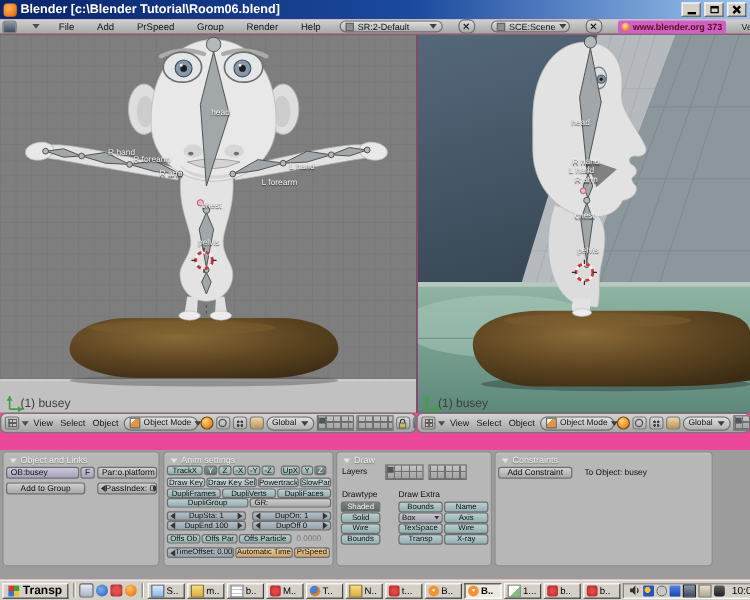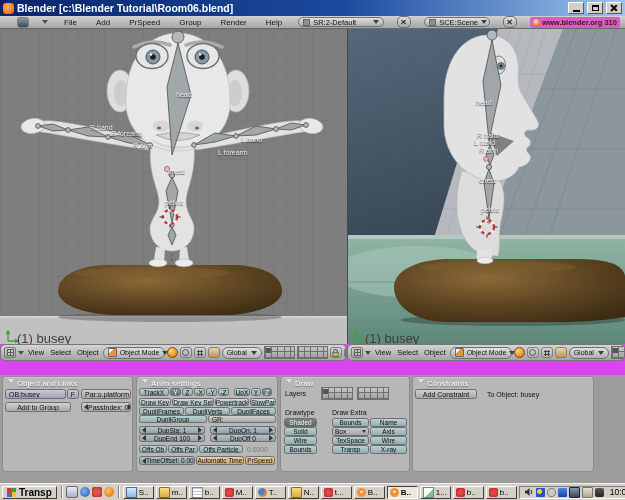--- a/index.html
+++ b/index.html
@@ -1,36 +1,36 @@
 <!DOCTYPE html>
 <html><head>
 <meta charset="utf-8">
 <style>
   html,body{margin:0;padding:0}
-  .screen{position:relative;width:625px;height:500px;overflow:hidden;background:#d946ef;
+  .screen{position:relative;width:625px;height:500px;overflow:hidden;background:#ec4899;
     font-family:"Liberation Sans",sans-serif;-webkit-font-smoothing:antialiased}
 
   
   .titlebar{position:absolute;left:0;top:0;width:625px;height:16px;box-sizing:border-box;
     background:linear-gradient(90deg,#0a246a,#1b4a9e 55%,#9ec5ef);display:flex;align-items:center;gap:3px;padding:0 3px}
   .tb-logo{width:11px;height:11px;border-radius:3px;flex:none;
     background:radial-gradient(circle at 40% 35%,#ffb35c,#e87a1a 70%,#8a4a0a)}
   .tb-title{color:#fff;font-size:10.5px;font-weight:bold;white-space:nowrap;overflow:hidden;flex:1}
   .winbtn{width:16px;height:12px;flex:none;background:#d4d0c8;border:1px solid;border-color:#fff #5a5a5a #5a5a5a #fff;
     display:flex;align-items:center;justify-content:center;box-sizing:border-box}
   .wmin{width:7px;height:2px;background:#000;margin-top:6px}
   .wmax{width:7px;height:6px;border:1px solid #000;border-top-width:2px;box-sizing:border-box}
   .wx{position:relative;width:8px;height:8px}
   .wx::before,.wx::after{content:"";position:absolute;left:3.2px;top:0;width:1.6px;height:8px;background:#000}
   .wx::before{transform:rotate(45deg)}.wx::after{transform:rotate(-45deg)}
 
   
   .menubar{position:absolute;left:0;top:16px;width:625px;height:13px;box-sizing:border-box;
     background:linear-gradient(#d2d2d2,#a6a6a6);border-bottom:1px solid #6a6a6a;
-    display:flex;align-items:center;gap:13px;padding:0 17px}
+    display:flex;align-items:center;gap:13px;padding:0 2px}
   .hicon{width:12px;height:11px;border-radius:3px;border:1px solid #7d7d7d;flex:none;
     background:linear-gradient(#d6d6d6,#aeaeae);display:flex;align-items:center;justify-content:center;box-sizing:border-box}
   .infoicon{background:linear-gradient(#8a9aaa,#3a4a5a)}
   .tri{width:0;height:0;border-left:3.5px solid transparent;border-right:3.5px solid transparent;border-top:4.5px solid #4e4e4e;flex:none}
   .mb-menu{font-size:8px;color:#141414;padding:0 3px;white-space:nowrap}
   .dd{height:10px;border:1px solid #6f6f6f;border-radius:6px;background:linear-gradient(#e0e0e0,#b0b0b0);
     display:inline-flex;align-items:center;font-size:7.5px;color:#111;padding:0 4px;gap:3px;box-sizing:border-box;white-space:nowrap;flex:none}
   .ddbrowse{width:5px;height:5px;background:#8f8f8f;border:1px solid #666;flex:none}
   .ddarrow{width:0;height:0;border-left:3px solid transparent;border-right:3px solid transparent;border-top:4px solid #3e3e3e;margin-left:auto}
   .xbtn{width:12px;height:10px;border:1px solid #6f6f6f;border-radius:5px;background:linear-gradient(#e0e0e0,#a8a8a8);
@@ -40,21 +40,21 @@
   .badge{height:11px;background:#d05fc6;border-radius:2px;display:flex;align-items:center;font-size:7.5px;
     color:#551016;font-weight:bold;padding:0 3px;gap:2px;white-space:nowrap;flex:none}
   .badge i{width:7px;height:7px;border-radius:50%;background:radial-gradient(circle at 40% 35%,#ffe0b0,#e87a1a 70%,#9a4a08)}
   .stats{font-size:7.3px;color:#1d1d1d;white-space:nowrap}
 
   
   .vp{position:absolute;top:29px;height:315px;overflow:hidden}
   .vp-left{left:0;width:347px}
   .vp-right{left:347px;width:278px;border-left:1px solid #4a4a4a;box-sizing:border-box}
   .bonelabel{position:absolute;font-size:7px;color:#f0f0f0;text-shadow:0 1px 1px rgba(30,30,30,.85);white-space:nowrap;pointer-events:none}
-  .vpinfo{position:absolute;left:17px;top:302px;font-size:13px;color:#3d3d3d}
+  .vpinfo{position:absolute;left:17px;top:302px;font-size:10px;color:#3d3d3d}
 
   
   .vph{position:absolute;top:344px;height:17px;box-sizing:border-box;border:1px solid #767676;border-radius:5px;
     background:linear-gradient(#d4d4d4,#a4a4a4);display:flex;align-items:center;gap:2px;padding:0 3px;overflow:hidden}
   .vph-l{left:0;width:347px}
   .vph-r{left:347px;width:278px}
   .gridglyph{width:12px;height:11px;border:1px solid #777;border-radius:2px;background:linear-gradient(#cdcdcd,#a2a2a2);
     display:flex;align-items:center;justify-content:center;flex:none;box-sizing:border-box}
   .gridglyph::before{content:"";width:7px;height:7px;
     background:repeating-linear-gradient(0deg,#5e5e5e 0 1px,transparent 1px 3px),repeating-linear-gradient(90deg,#5e5e5e 0 1px,transparent 1px 3px),#c8c8c8}
@@ -91,22 +91,22 @@
   .b-splash{background:linear-gradient(#f0d8b0,#d8a868)}
   .stepper{height:11px;border:1px solid #6f6f6f;border-radius:5px;background:linear-gradient(#dadada,#a8a8a8);
     display:inline-flex;align-items:center;font-size:7px;color:#111;gap:5px;padding:0 4px;box-sizing:border-box;flex:none}
   .sal{width:0;height:0;border-top:3px solid transparent;border-bottom:3px solid transparent;border-right:4px solid #333}
   .sar{width:0;height:0;border-top:3px solid transparent;border-bottom:3px solid transparent;border-left:4px solid #333}
 
   
   .bbody{position:absolute;left:0;top:375px;width:625px;height:108px;background:#9c9c9c}
   .panel{position:absolute;top:1px;height:96px;background:#b7b7b7;border:1px solid #8d8d8d;border-radius:4px;
     box-shadow:inset 0 1px 0 #cacaca;box-sizing:border-box}
-  .ptitle{position:absolute;left:5px;top:2px;display:flex;gap:3px;align-items:flex-start;font-size:7.5px;
-    color:#ededed;font-weight:bold;text-shadow:0 1px 1px #6e6e6e;white-space:nowrap}
+  .ptitle{position:absolute;left:5px;top:2px;display:flex;gap:3px;align-items:center;font-size:7.5px;
+    color:#ededed;font-weight:normal;text-shadow:0 1px 1px #6e6e6e;white-space:nowrap}
   .ptri{width:0;height:0;border-left:3.5px solid transparent;border-right:3.5px solid transparent;border-top:4.5px solid #e0e0e0}
   .pbtn{box-sizing:border-box;border:1px solid #6e6e6e;border-radius:2.5px;font-size:6.5px;color:#0d0d0d;
     display:flex;align-items:center;justify-content:center;height:8px;overflow:hidden;white-space:nowrap;flex:none}
   .h10{height:10px;font-size:7px}
   .tl{justify-content:flex-start;padding-left:3px}
   .spaced{justify-content:space-between;padding:0 2px}
   .c-teal{background:linear-gradient(#bad0d1,#92afb1)}
   .c-teal2{background:linear-gradient(#cdd8d9,#a9bec0)}
   .c-sel{background:linear-gradient(#7e9294,#5d7274);color:#f4f4f4}
   .c-gray{background:linear-gradient(#d0d0d0,#a8a8a8)}
@@ -190,21 +190,21 @@
     </span>
     <span class="xbtn"></span>
     <span class="dd" style="width:66px">
       <span class="ddbrowse"></span>
       <span>SCE:Scene</span>
       <span class="ddarrow"></span>
     </span>
     <span class="xbtn"></span>
     <span class="badge">
       <i></i>
-      <span>www.blender.org 310</span>
+      <span>www.blender.org 373</span>
     </span>
     <span class="stats">Ve:8657 | Fa:8771 | Ob:11-0 | La:1 | Mem:20.58M | Time: | busey</span>
   </div>
 
   <div class="vp vp-left">
     <svg width="347" height="315" viewBox="0 0 347 315">
       <defs>
         <pattern id="gridL" width="13" height="13" patternUnits="userSpaceOnUse">
           <path d="M13 0H0V13" fill="none" stroke="#747474" stroke-width="1"></path>
         </pattern>

